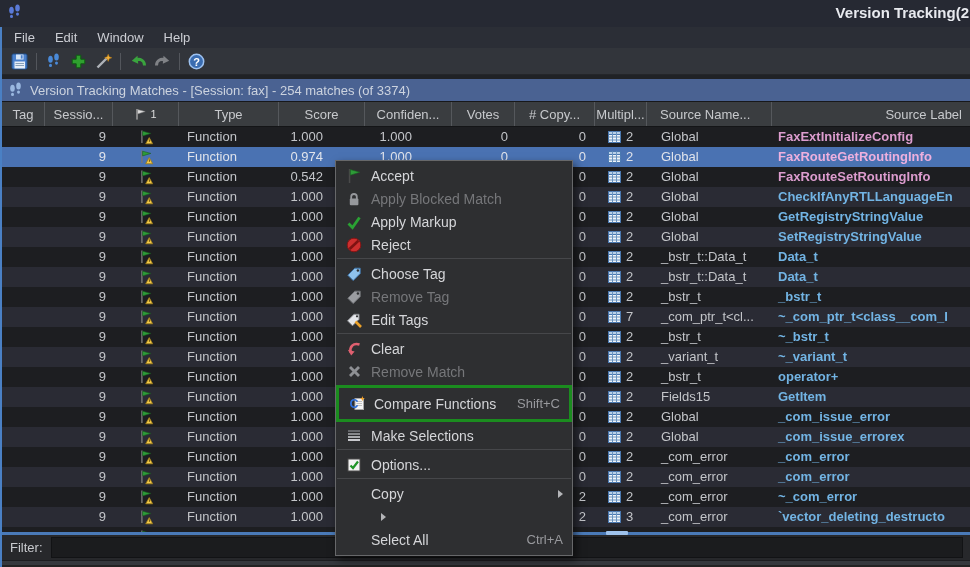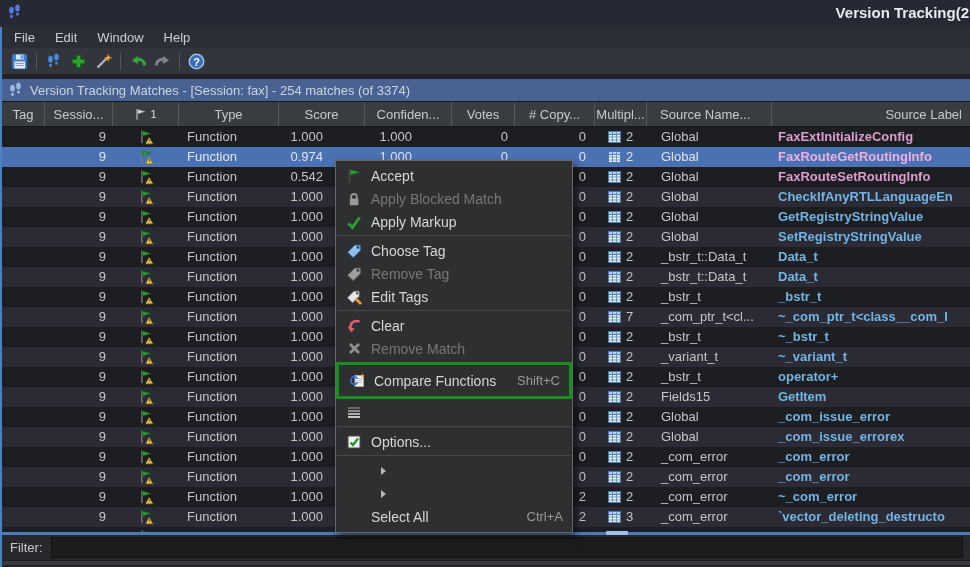--- a/index.html
+++ b/index.html
@@ -955,20 +955,29 @@
       <span class="lbl">Apply Blocked Match</span>
     </div>
     <div class="mi">
       <span class="ico">
         <svg width="16" height="16" viewBox="0 0 16 16">
           <path d="M2.5 9.5 L6.5 13.5 L13.5 3.5" fill="none" stroke="#2aa233" stroke-width="2.8"></path>
         </svg>
       </span>
       <span class="lbl">Apply Markup</span>
     </div>
+    <div class="mi">
+      <span class="ico">
+        <svg width="16" height="16" viewBox="0 0 16 16">
+          <circle cx="8" cy="8" r="6.8" fill="#cc2f2f" stroke="#871414"></circle>
+          <line x1="3.6" y1="12" x2="12.4" y2="3.8" stroke="#7e1212" stroke-width="2.6"></line>
+        </svg>
+      </span>
+      <span class="lbl">Reject</span>
+    </div>
     <div class="menu-sep"></div>
     <div class="mi">
       <span class="ico">
         <svg width="16" height="16" viewBox="0 0 16 16">
           <path d="M1.8 9.2 L8.8 2.2 L14.2 2.2 L14.2 7.6 L7.2 14.6 Z" fill="#8ec2ec" stroke="#3f74a8"></path>
           <circle cx="11.9" cy="4.5" r="1.2" fill="#2e2f31"></circle>
         </svg>
       </span>
       <span class="lbl">Choose Tag</span>
     </div>
@@ -1028,34 +1037,36 @@
     </div>
     <div class="mi">
       <span class="ico">
         <svg width="16" height="15" viewBox="0 0 16 15">
           <line x1="2" y1="3" x2="14" y2="3" stroke="#707276" stroke-width="1.7"></line>
           <line x1="2" y1="6" x2="14" y2="6" stroke="#989a9e" stroke-width="1.7"></line>
           <line x1="2" y1="9" x2="14" y2="9" stroke="#c0c2c6" stroke-width="1.7"></line>
           <line x1="2" y1="12" x2="14" y2="12" stroke="#e4e6ea" stroke-width="1.7"></line>
         </svg>
       </span>
+      <span class="lbl">Make Selections</span>
     </div>
     <div class="menu-sep"></div>
     <div class="mi">
       <span class="ico">
         <svg width="16" height="16" viewBox="0 0 16 16">
           <rect x="2" y="2" width="12" height="12" fill="#f2f2f2" stroke="#4a4a4a"></rect>
           <path d="M4.5 8.5 L7 11 L12 4.5" fill="none" stroke="#1f9428" stroke-width="2.2"></path>
         </svg>
       </span>
       <span class="lbl">Options...</span>
     </div>
     <div class="menu-sep"></div>
     <div class="mi">
       <span class="ico"></span>
+      <span class="lbl">Copy</span>
       <span class="sub-arrow"></span>
     </div>
     <div class="mi">
       <span class="ico"></span>
       <span class="sub-arrow"></span>
     </div>
     <div class="mi">
       <span class="ico"></span>
       <span class="lbl">Select All</span>
       <span class="sc">Ctrl+A</span>

